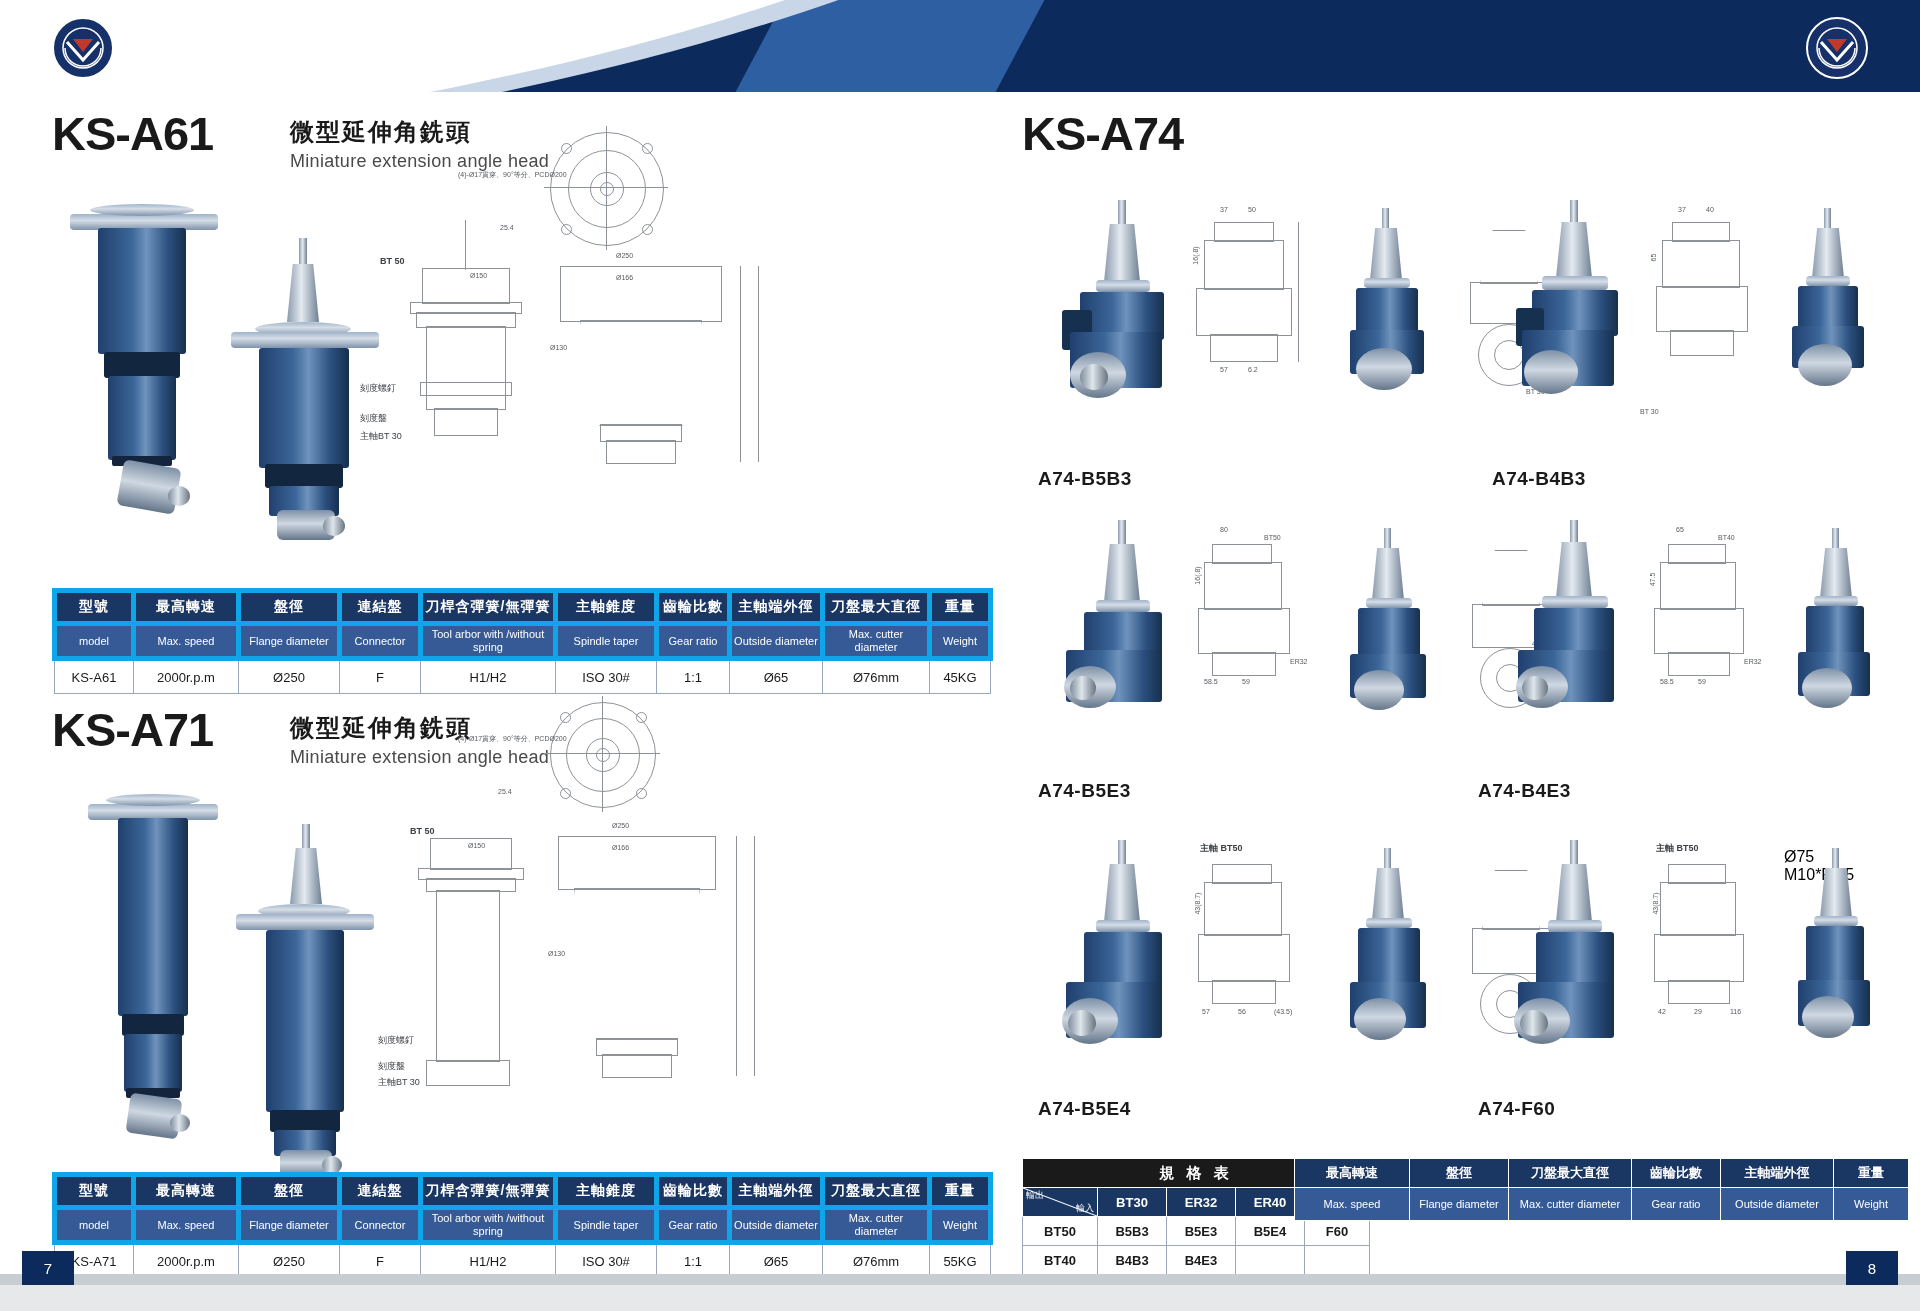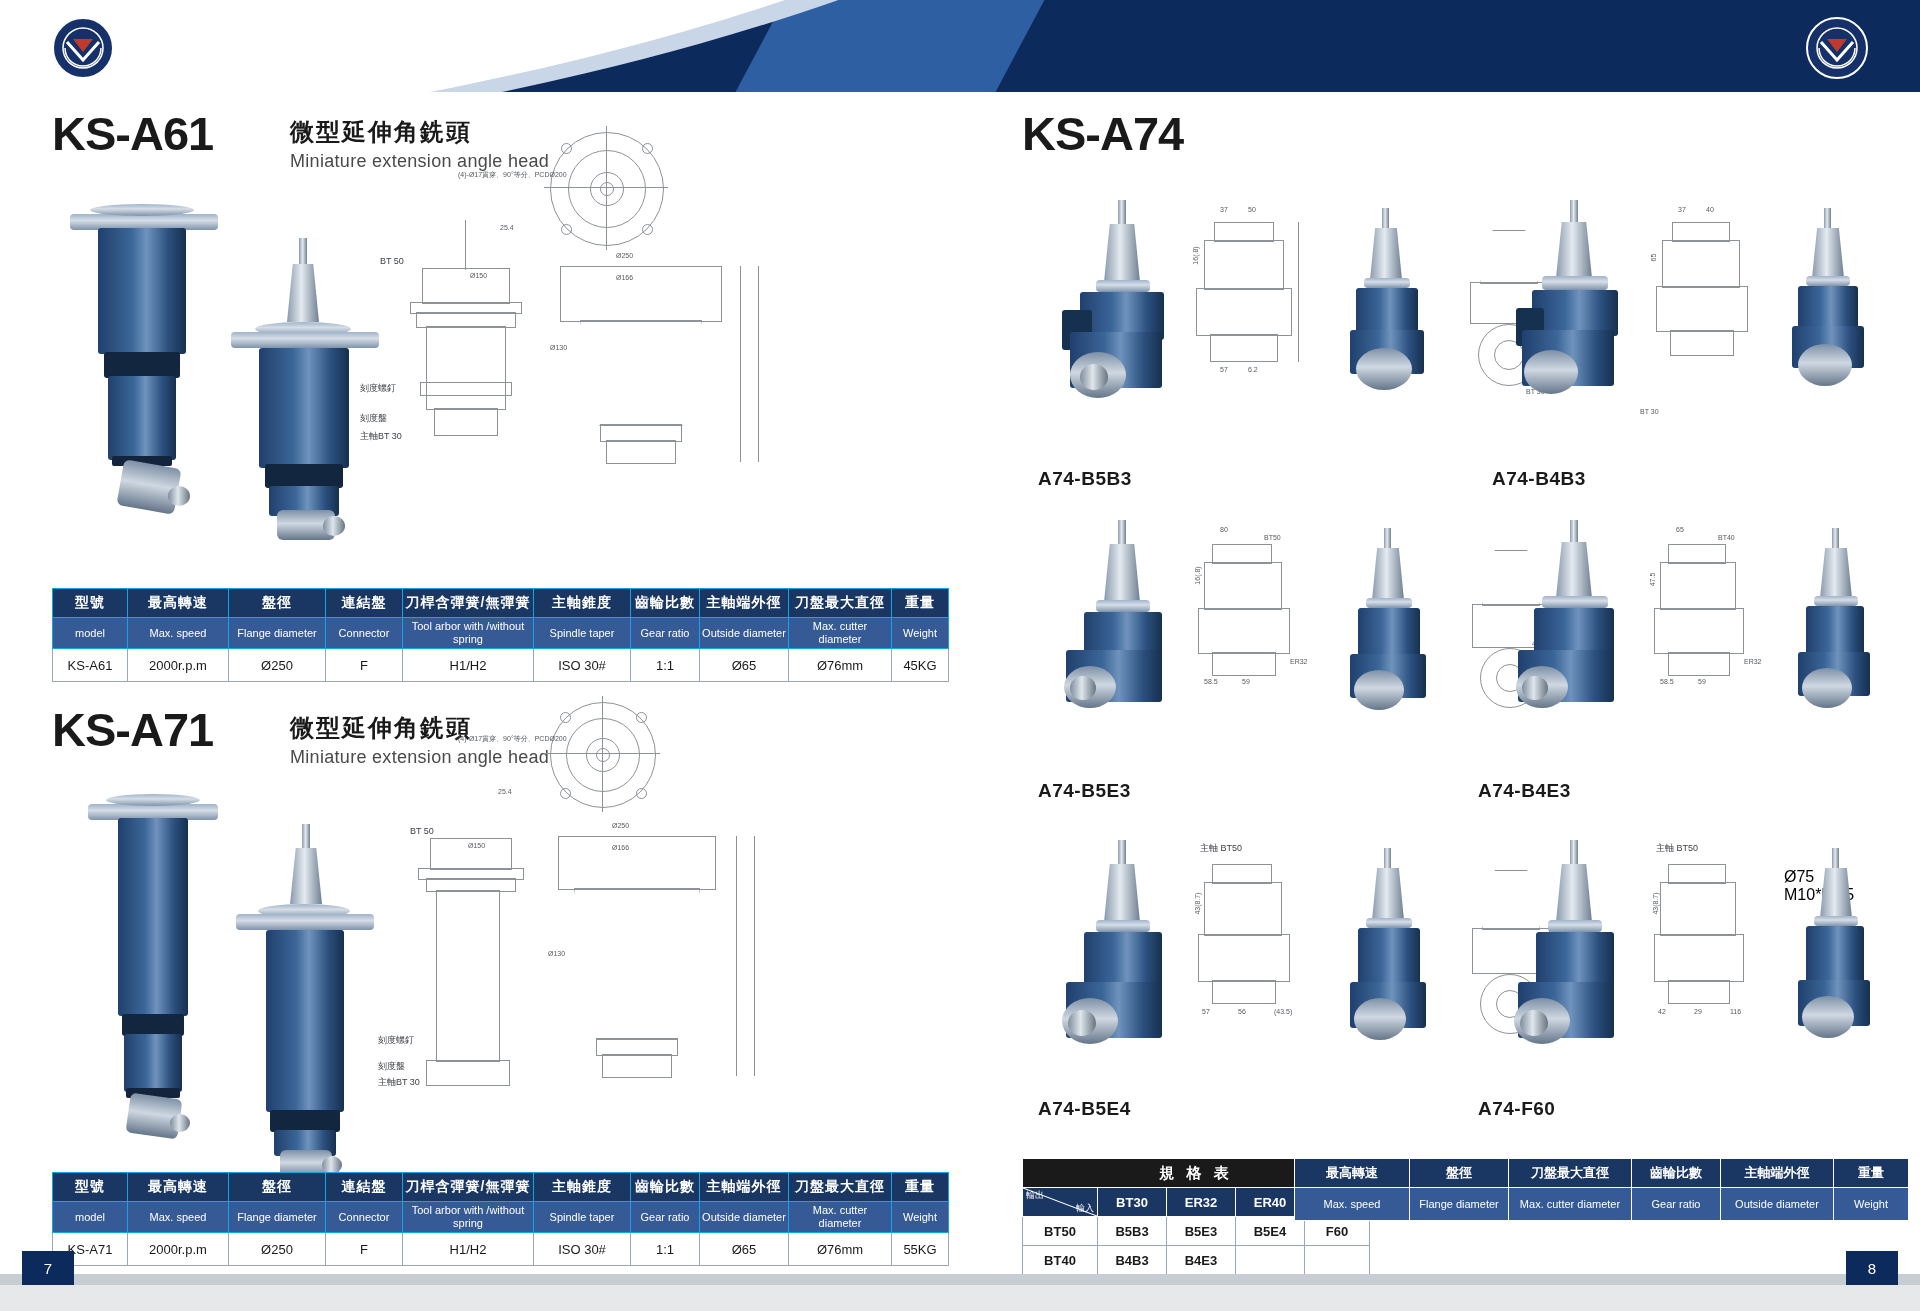--- a/index.html
+++ b/index.html
@@ -27,21 +27,21 @@
 
   
   .head{position:absolute;}
   .head .code{font-size:47px;font-weight:bold;color:#1a1a1a;letter-spacing:-1px;line-height:1;}
   .head .cn{font-size:24px;color:#1a1a1a;font-weight:bold;letter-spacing:2px;}
   .head .en{font-size:18px;color:#4a4a4a;letter-spacing:.3px;margin-top:3px;}
   .head .txtwrap{position:absolute;left:238px;top:6px;}
 
   
   table.spec{border-collapse:collapse;position:absolute;font-size:12px;}
-  table.spec td{border:1px solid #0ea5e9;text-align:center;vertical-align:middle;}
+  table.spec td{border:5px solid #0ea5e9;text-align:center;vertical-align:middle;}
   table.spec .hcn{background:#1a3663;color:#ffffff;font-size:14px;font-weight:bold;height:26px;letter-spacing:1px;}
   table.spec .hen{background:#365a96;color:#ffffff;font-size:11px;height:30px;line-height:1.15;padding:0 2px;}
   table.spec .val{background:#ffffff;color:#1a1a1a;border:1px solid #9aa7bb;height:30px;font-size:13px;}
 
   
   table.spec2{border-collapse:collapse;position:absolute;font-size:12px;}
   table.spec2 td{border:1px solid #ffffff;text-align:center;vertical-align:middle;}
   table.spec2 .dark{background:#1a1a1a;color:#ffffff;font-weight:bold;font-size:15px;letter-spacing:4px;height:26px;}
   table.spec2 .hdr{background:#1a3663;color:#ffffff;font-weight:bold;font-size:13px;height:26px;}
   table.spec2 .hdr2{background:#365a96;color:#ffffff;font-size:11px;height:30px;line-height:1.15;}
@@ -69,21 +69,21 @@
   .mach .stub{position:absolute;background:linear-gradient(90deg,#7f8d9c,#dfe6ec 45%,#66737f);border-radius:2px;}
   .mach .head{position:absolute;background:linear-gradient(180deg,#7e90a6,#cfd8e2 45%,#65768a);border-radius:6px;}
   .mach .dark{position:absolute;background:#14243d;border-radius:2px;}
 
   .tech{position:absolute;color:#55595e;}
   .tech .lnl{position:absolute;background:#8d9299;height:1px;}
   .tech .lnv{position:absolute;background:#8d9299;width:1px;}
   .tech .cir{position:absolute;border:1px solid #8d9299;border-radius:50%;}
   .tech .rect{position:absolute;border:1px solid #8d9299;}
   .tech .t{position:absolute;font-size:7px;color:#55595e;white-space:nowrap;}
-  .tech .t9{position:absolute;font-size:9px;color:#3d4146;white-space:nowrap;}
+  .tech .t9{position:absolute;font-size:9px;color:#3d4146;white-space:nowrap;font-weight:bold;}
   .tech .tcn{position:absolute;font-size:9px;color:#3d4146;white-space:nowrap;}
 </style>
 </head>
 <body>
 
 <div class="page">
 
   <div class="topband">
     <div class="navy"></div>
     <div class="lightblue"></div>
@@ -530,21 +530,21 @@
     <div class="t" style="left:46px;top:168px;">29</div>
     <div class="t" style="left:82px;top:168px;">116</div>
   </div>
   <div class="mach" style="left:1784px;top:848px;width:110px;height:220px;">
     <div class="taper" style="left:48px;top:0;width:7px;height:22px;"></div>
     <div class="taper" style="left:36px;top:20px;width:32px;height:50px;clip-path:polygon(16% 0,84% 0,100% 100%,0 100%);"></div>
     <div class="flange" style="left:30px;top:68px;width:44px;height:10px;"></div>
     <div class="body" style="left:22px;top:78px;width:58px;height:58px;"></div>
     <div class="body" style="left:14px;top:132px;width:72px;height:46px;"></div>
     <div class="head" style="left:18px;top:148px;width:52px;height:42px;border-radius:50%;"></div>
-    <div class="t" style="left:56px;top:198px;margin-top:20px;">Ø75</div>
+    <div class="t" style="left:56px;top:198px;">Ø75</div>
     <div class="t" style="left:56px;top:182px;">M10*P1.5</div>
   </div>
   <div class="plabel" style="left:1478px;top:1098px;">A74-F60</div>
 
   <table class="spec2" style="left:1022px;top:1158px;">
     <tbody>
         <tr>
       <td class="dark" colspan="5">規 格 表</td>
     </tr>
     <tr>

